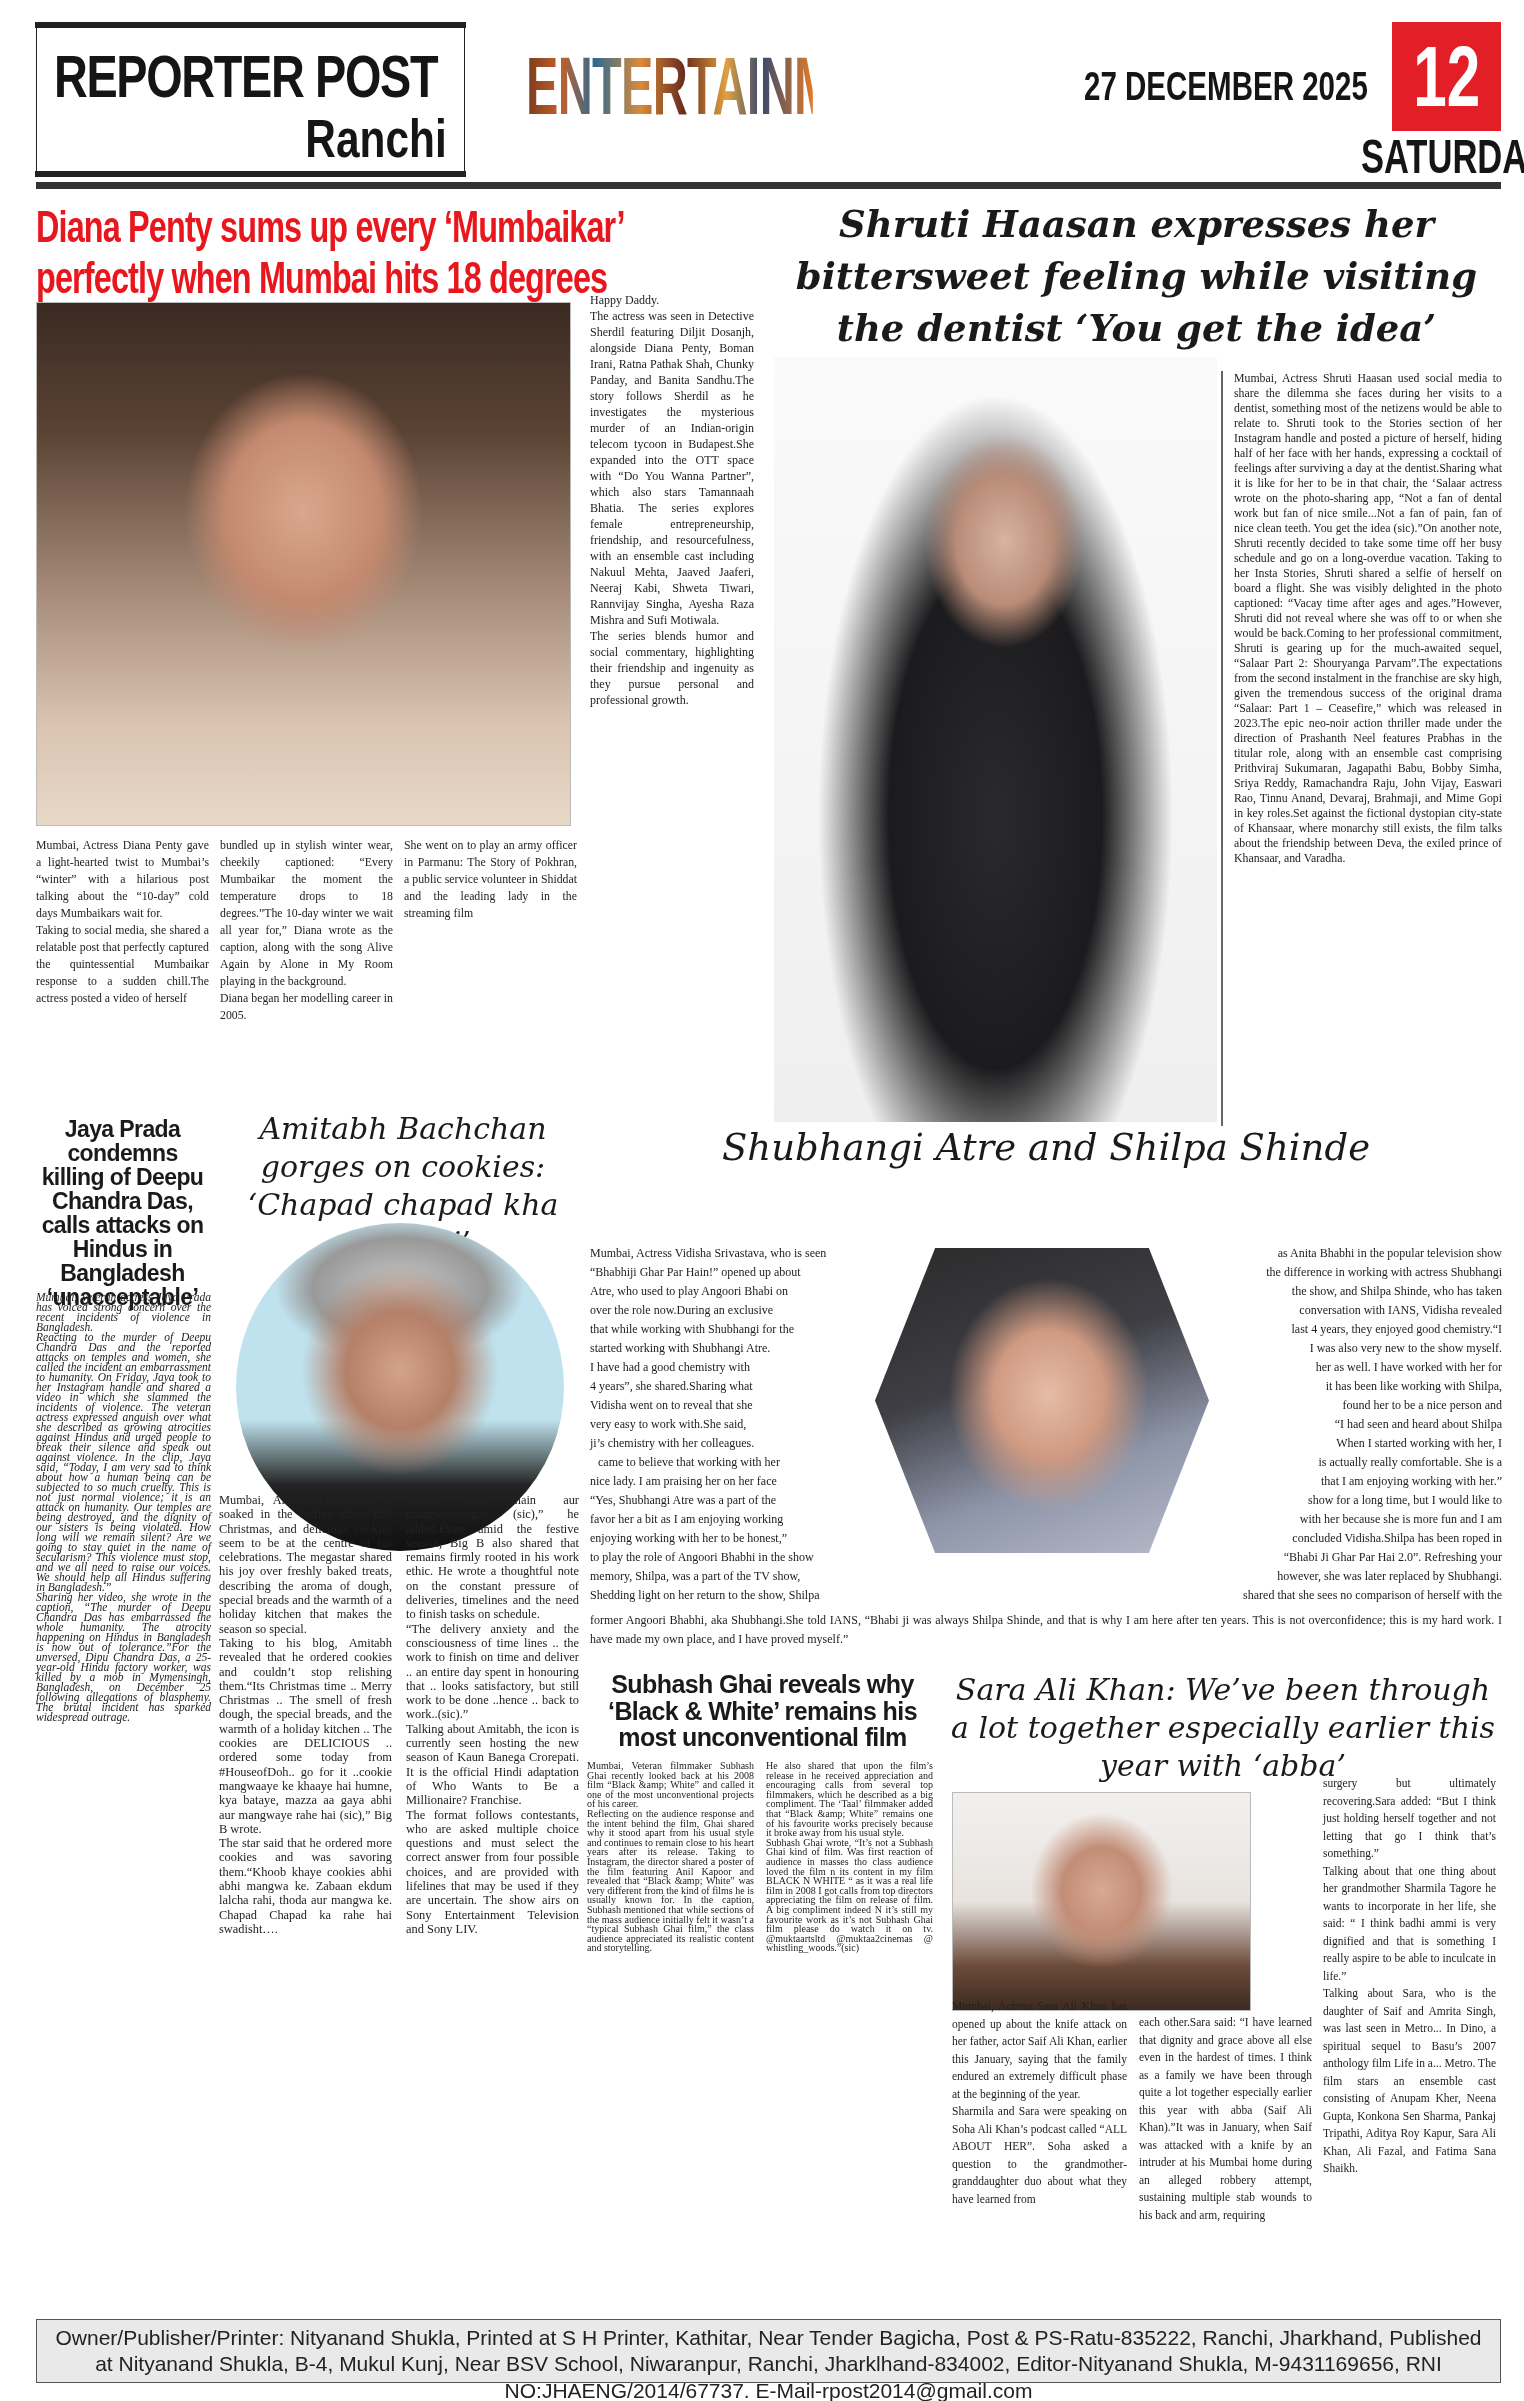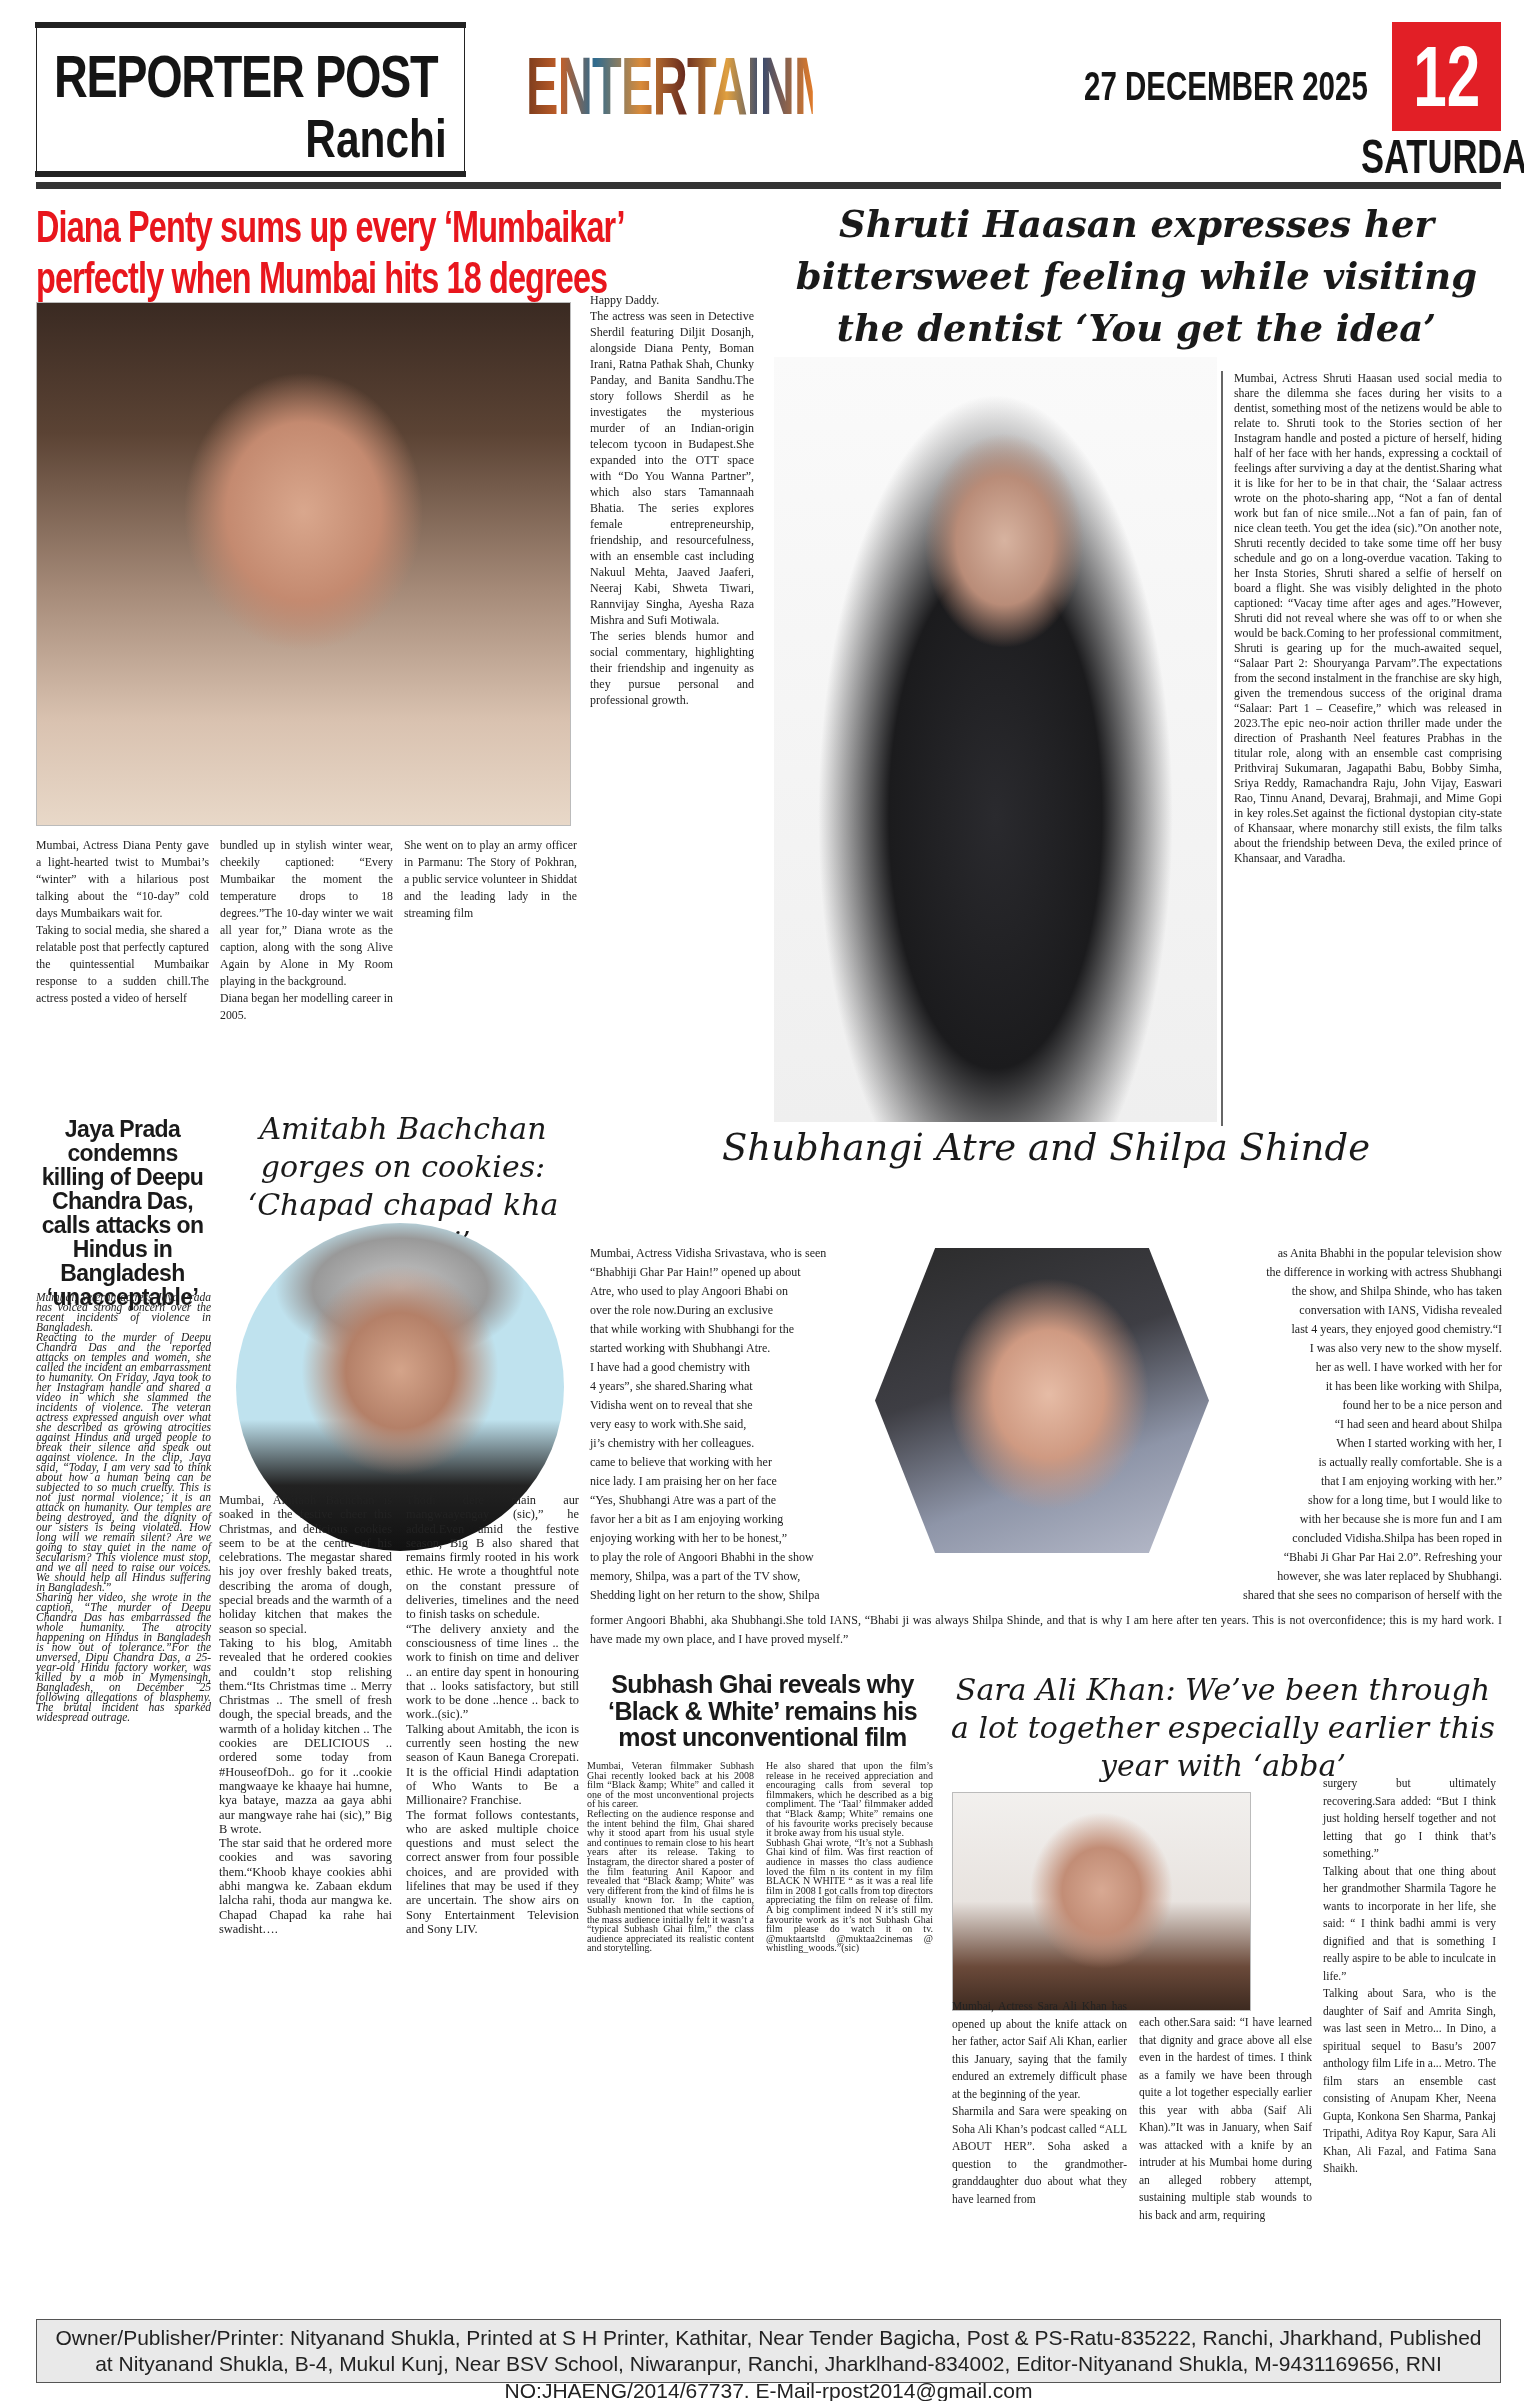--- a/index.html
+++ b/index.html
@@ -127,21 +127,21 @@
     <div style="white-space: nowrap;">“Bhabhiji Ghar Par Hain!” opened up about</div>
     <div style="white-space: nowrap;">Atre, who used to play Angoori Bhabi on</div>
     <div style="white-space: nowrap;">over the role now.During an exclusive</div>
     <div style="white-space: nowrap;">that while working with Shubhangi for the</div>
     <div style="white-space: nowrap;">started working with Shubhangi Atre.</div>
     <div style="white-space: nowrap;">I have had a good chemistry with</div>
     <div style="white-space: nowrap;">4 years”, she shared.Sharing what</div>
     <div style="white-space: nowrap;">Vidisha went on to reveal that she</div>
     <div style="white-space: nowrap;">very easy to work with.She said,</div>
     <div style="white-space: nowrap;">ji’s chemistry with her colleagues.</div>
-    <div style="white-space: nowrap;">came to believe that working with her</div>
+    <div style="white-space: nowrap; margin-left: 8px;">came to believe that working with her</div>
     <div style="white-space: nowrap;">nice lady. I am praising her on her face</div>
     <div style="white-space: nowrap;">“Yes, Shubhangi Atre was a part of the</div>
     <div style="white-space: nowrap;">favor her a bit as I am enjoying working</div>
     <div style="white-space: nowrap;">enjoying working with her to be honest,”</div>
     <div style="white-space: nowrap;">to play the role of Angoori Bhabhi in the show</div>
     <div style="white-space: nowrap;">memory, Shilpa, was a part of the TV show,</div>
     <div style="white-space: nowrap;">Shedding light on her return to the show, Shilpa</div>
   </div>
 <div class="col body" id="vid-right" style="left:1145px;top:1244px;width:357px;font-size:12px;line-height:19px;text-align:right;">
     <div style="white-space: nowrap;">as Anita Bhabhi in the popular television show</div>

